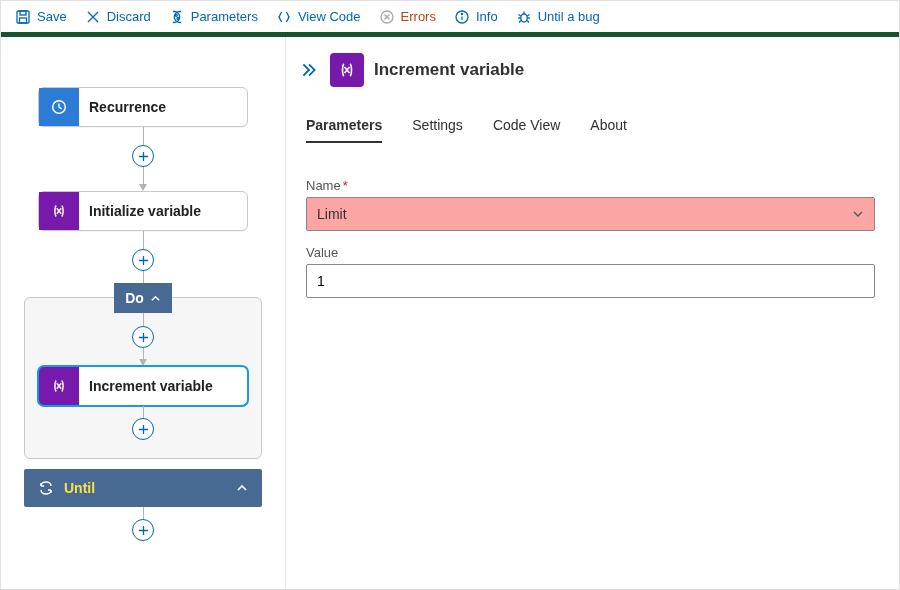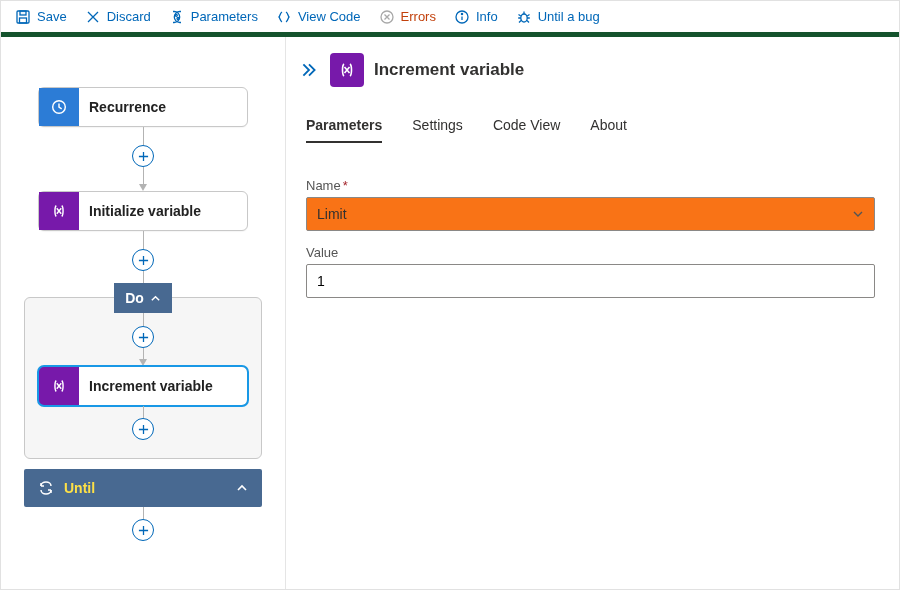--- a/index.html
+++ b/index.html
@@ -46,21 +46,21 @@
   .panel-icon { width:34px; height:34px; border-radius:4px; background:#7719aa; display:flex; align-items:center; justify-content:center; }
   .panel-title { font-size:17px; font-weight:600; }
 
   .tabs { display:flex; gap:30px; padding-left:12px; border-bottom:0; margin-bottom:18px; }
   .tab { font-size:14px; padding:4px 0 8px; cursor:pointer; color:#323130; }
   .tab.active { font-weight:600; border-bottom:2px solid #323130; margin-bottom:-1px; }
 
   .form { padding:0 12px;margin-top:36px; }
   .flabel { font-size:13px; color:#555; margin-bottom:4px; }
   .flabel .req { color:#a4262c; margin-left:2px; }
-  .select { width:100%; height:34px; border:1px solid #8a8886; background:#f97316; border-radius:2px; display:flex; align-items:center; justify-content:space-between; padding:0 10px; font-size:14px; cursor:pointer; }
+  .select { width:100%; height:34px; border:1px solid #8a8886; background:#fca5a5; border-radius:2px; display:flex; align-items:center; justify-content:space-between; padding:0 10px; font-size:14px; cursor:pointer; }
   .select svg { width:12px; height:12px; }
   .tinput { width:100%; height:34px; border:1px solid #8a8886; background:#fff; border-radius:2px; padding:0 10px; font-size:14px; font-family:inherit; }
 
   .icon-white { stroke:#fff; fill:none; stroke-width:1.6; }
 </style>
 </head>
 <body>
 
 <div id="app">
 

